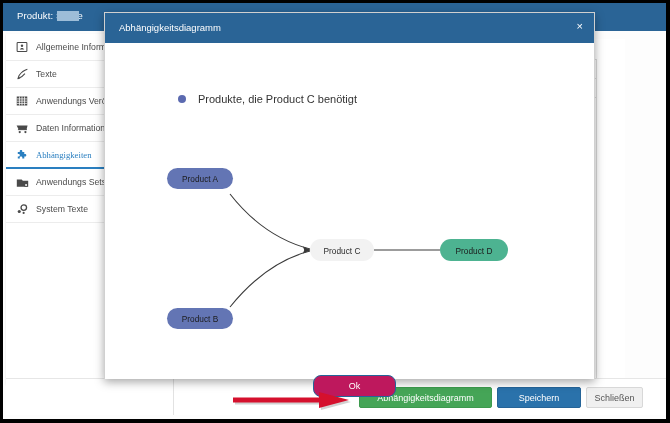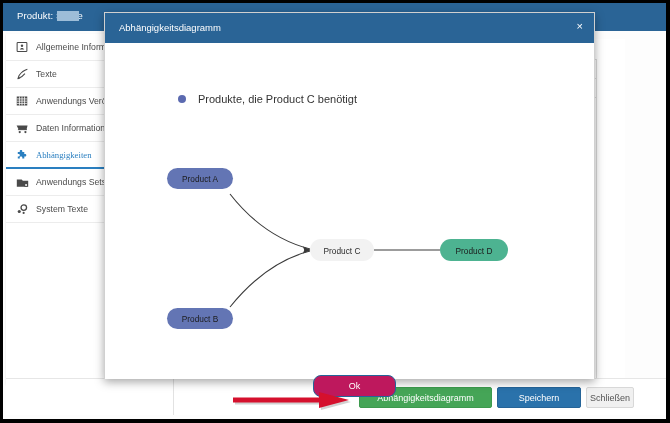--- a/index.html
+++ b/index.html
@@ -158,21 +158,21 @@
     border-color: #3d9a4e;
   }
   #btn-save {
     left: 491px;
     width: 84px;
     background: #2a72ab;
     border-color: #256498;
   }
   #btn-close {
     left: 580px;
-    width: 48px;
+    width: 57px;
     background: #f0f0f0;
     border-color: #d8d8d8;
     color: #555;
   }
 
   
   #red-arrow {
     position: absolute;
     left: 231px; top: 390px;
     width: 122px; height: 20px;

